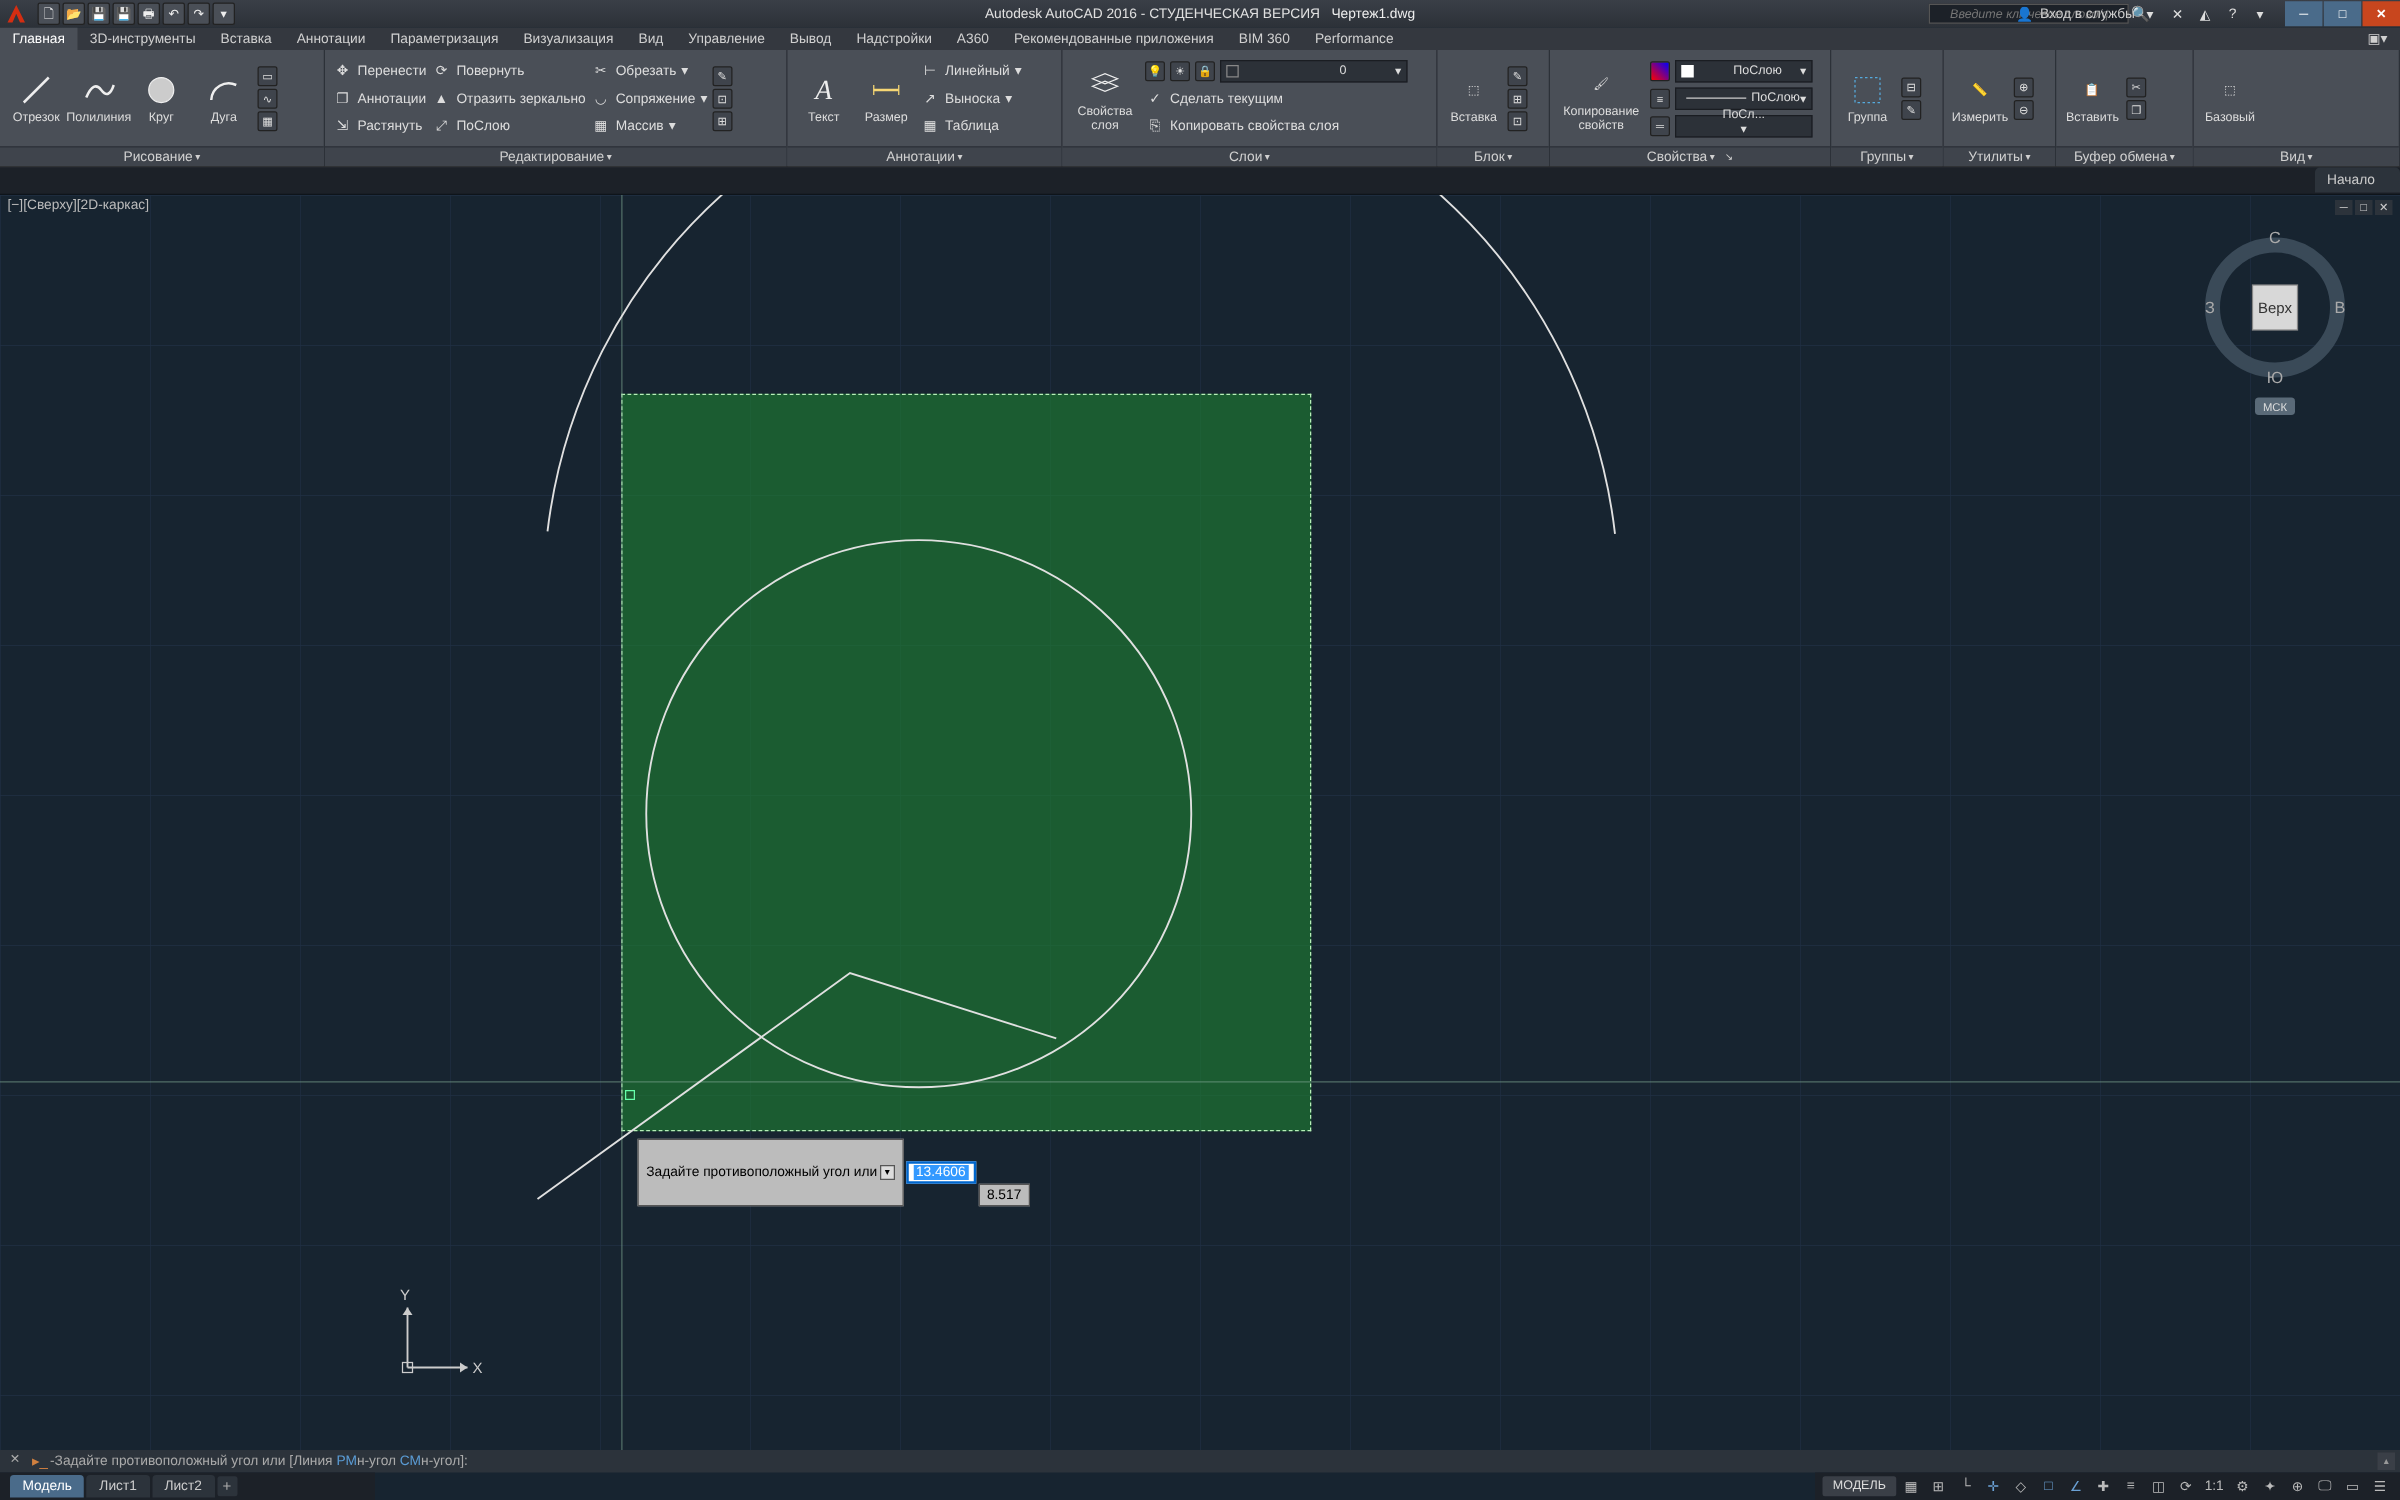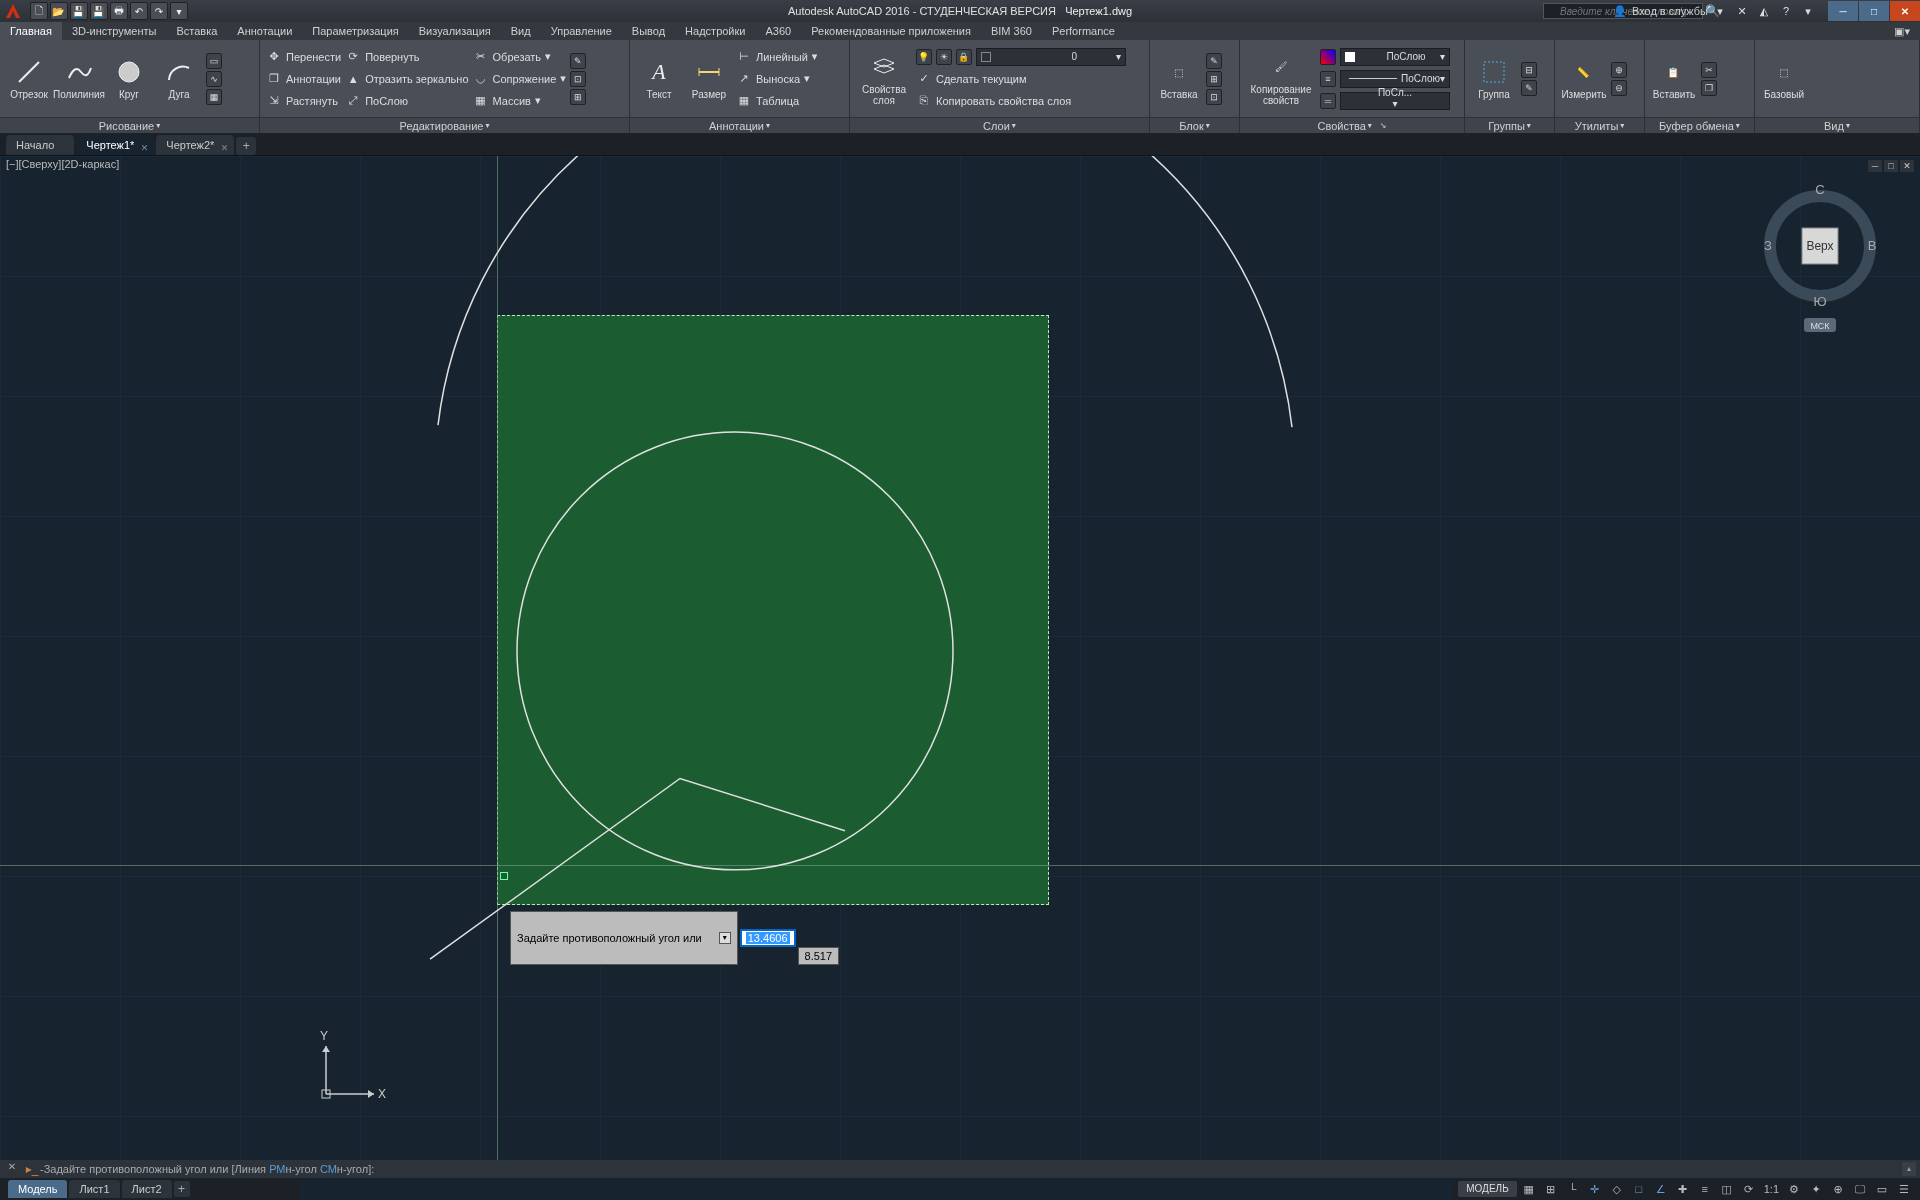--- a/index.html
+++ b/index.html
@@ -37,21 +37,21 @@
 .big-tool { display: flex; flex-direction: column; align-items: center; gap: 2px; width: 46px; color: #ddd; font-size: 10px; text-align: center; }
 .big-tool .ico { width: 30px; height: 30px; display: flex; align-items: center; justify-content: center; }
 .tool-row { display: flex; flex-direction: column; gap: 2px; }
 .tool-item { display: flex; align-items: center; gap: 4px; height: 18px; color: #ddd; font-size: 11px; white-space: nowrap; }
 .tool-item .ico { width: 16px; height: 16px; display: flex; align-items: center; justify-content: center; }
 .mini-btn { width: 16px; height: 16px; background: #3f444c; border: 1px solid #222; border-radius: 2px; display: flex; align-items: center; justify-content: center; font-size: 9px; color: #ddd; }
 .prop-row { display: flex; align-items: center; gap: 4px; }
 .prop-dd { height: 18px; background: #2c3138; border: 1px solid #1a1d22; color: #ddd; font-size: 10px; display: flex; align-items: center; padding: 0 4px; justify-content: space-between; }
 
 
-.file-tabs { height: 22px; background: #1c2128; display: flex; align-items: flex-end; padding-left: 6px; gap: 2px; border-bottom: 1px solid #0e141a; }
+.file-tabs { height: 22px; background: #1c2128; display: flex; align-items: flex-end; padding-left: 6px; gap: 2px; border-bottom: 1px solid #0e141a; flex-direction: column; }
 .file-tab { height: 20px; padding: 0 20px 0 10px; background: #2c333b; color: #ccc; font-size: 11px; line-height: 20px; border-radius: 4px 4px 0 0; position: relative; }
 .file-tab.active { background: #172430; color: #fff; }
 .file-tab .close { position: absolute; right: 6px; top: 3px; font-size: 9px; color: #888; }
 .file-tab-plus { width: 20px; height: 18px; background: #2c333b; color: #aaa; text-align: center; line-height: 18px; border-radius: 3px; font-size: 12px; }
 
 
 .draw-area { position: absolute; top: 156px; left: 0; right: 0; bottom: 40px; background: #172430; }
 .view-label { position: absolute; top: 2px; left: 6px; font-size: 11px; color: #bbb; }
 .mini-ctrl { position: absolute; top: 4px; right: 6px; display: flex; gap: 2px; }
 .mini-ctrl span { width: 14px; height: 12px; background: #2c333b; color: #ccc; font-size: 9px; display: flex; align-items: center; justify-content: center; }
@@ -66,21 +66,21 @@
 .drawing-svg { position: absolute; top: 0; left: 0; width: 100%; height: 100%; pointer-events: none; }
 
 
 .ucs { position: absolute; left: 316px; top: 868px; }
 
 
 .viewcube { position: absolute; top: 20px; right: 40px; width: 120px; height: 160px; }
 
 
 .dyn-input { position: absolute; left: 510px; top: 755px; display: flex; align-items: center; gap: 2px; }
-.dyn-input .lbl { background: #bcbcbc; color: #000; font-size: 11px; padding: 20px 6px; border: 1px solid #555; display: flex; align-items: center; gap: 17px; }
+.dyn-input .lbl { background: #bcbcbc; color: #000; font-size: 11px; padding: 20px 6px; border: 1px solid #555; display: flex; align-items: center; gap: 2px; }
 .dyn-input .lbl .dd { width: 12px; height: 12px; border: 1px solid #555; background: #ddd; font-size: 8px; text-align: center; line-height: 10px; }
 .dyn-input .val1 { background: #fff; color: #000; border: 2px solid #0066cc; font-size: 11px; padding: 1px 4px; min-width: 40px; }
 .dyn-input .val1 span { background: #3399ff; color: #fff; padding: 0 2px; }
 .dyn-input .val2 { background: #bcbcbc; color: #000; border: 1px solid #555; font-size: 11px; padding: 2px 6px; margin-top: 36px; }
 
 
 .cmd-bar { position: absolute; left: 0; right: 0; bottom: 22px; height: 18px; background: #2c333b; display: flex; align-items: center; font-size: 11px; color: #ccc; }
 .cmd-bar .x-btn { width: 16px; height: 16px; margin: 0 4px; color: #aaa; font-size: 10px; text-align: center; }
 .cmd-bar .chev { width: 16px; color: #d08040; font-size: 12px; text-align: center; }
 .cmd-bar .txt { color: #aaa; }

